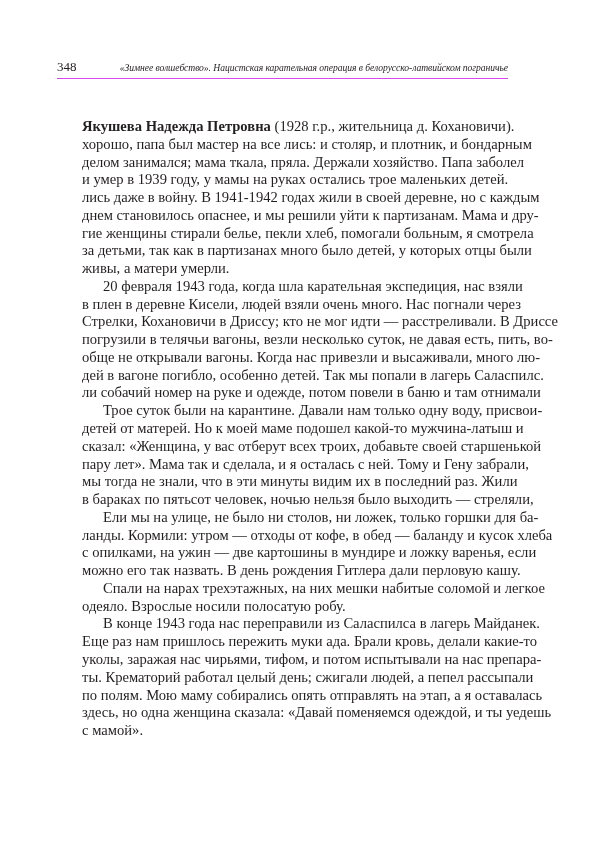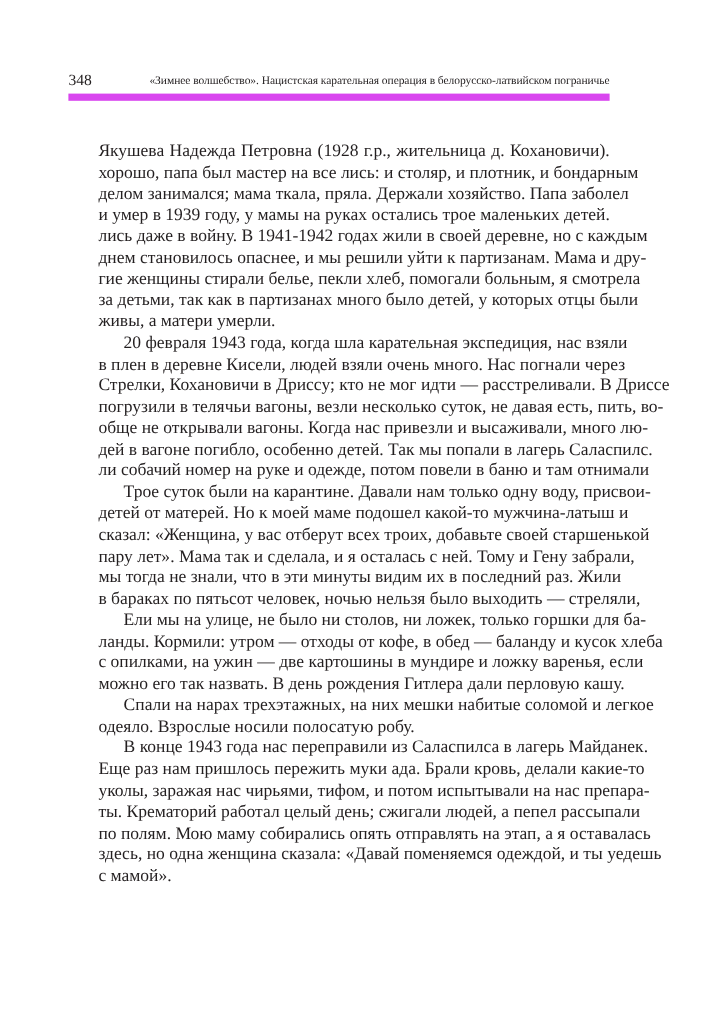--- a/index.html
+++ b/index.html
@@ -14,35 +14,36 @@
     overflow: hidden;
     font-family: "Liberation Serif", "DejaVu Serif", serif;
     color: #231f20;
   }
   .page-header {
     position: absolute;
     left: 57px;
     top: 58px;
     width: 451px;
     height: 20px;
-    border-bottom: 6px solid #d946ef;
+    border-bottom: 1px solid #d946ef;
   }
   .page-number {
     position: absolute;
     left: 0;
     top: 1px;
     font-size: 13px;
     line-height: 16px;
   }
   .running-title {
     position: absolute;
     right: 0;
     top: 3px;
     font-size: 9.6px;
     line-height: 14px;
+    font-style: italic;
     white-space: nowrap;
     letter-spacing: -0.05px;
   }
   .text-body {
     position: absolute;
     left: 61px;
     top: 118px;
     width: 447px;
     font-size: 14.6px;
     line-height: 17.78px;
@@ -60,21 +61,21 @@
     text-align-last: justify;
     height: 17.78px;
   }
   .line.last {
     text-align-last: left;
   }
   .line.first {
     padding-left: 21px;
   }
   .bold {
-    font-weight: normal;
+    font-weight: bold;
   }
 </style>
 </head>
 <body>
 
 <div class="page-header">
   <span class="page-number">348</span>
   <span class="running-title">«Зимнее волшебство». Нацистская карательная операция в белорусско-латвийском пограничье</span>
 </div>
 

